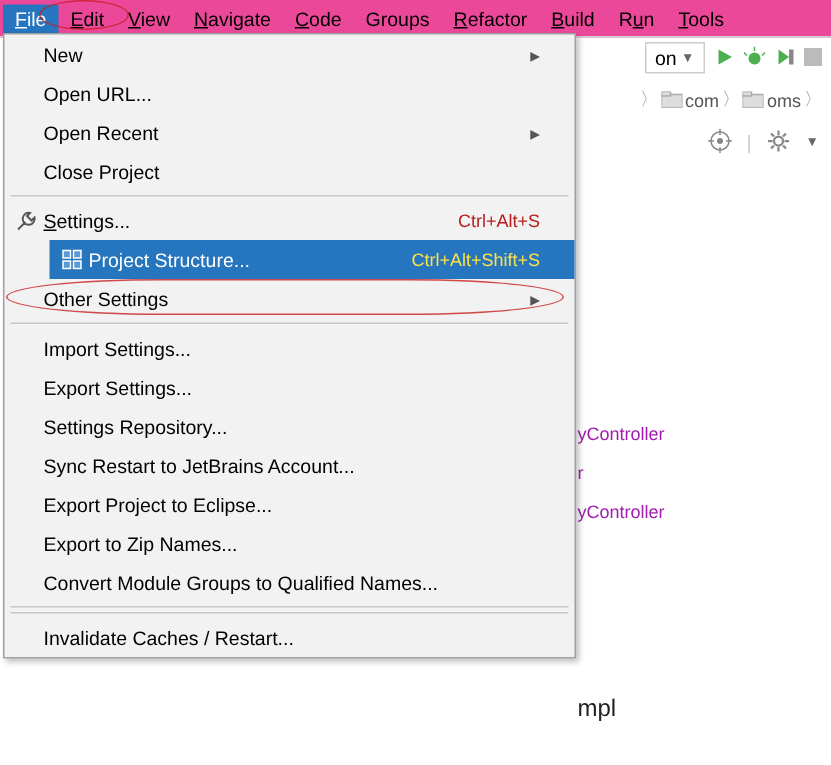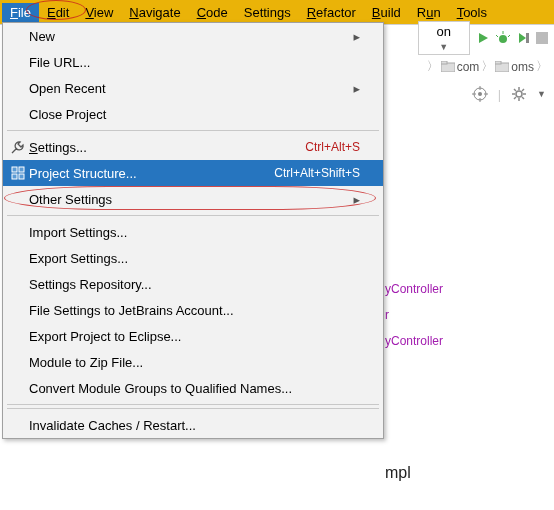--- a/index.html
+++ b/index.html
@@ -8,21 +8,21 @@
     font-size: 13px;
     background: #fff;
     width: 554px;
     height: 510px;
     overflow: hidden;
     position: relative;
   }
   .menubar {
     display: flex;
     height: 25px;
-    background: #eab308;
+    background: #ec4899;
     border-bottom: 1px solid #d0d0d0;
     align-items: center;
     padding-left: 2px;
   }
   .menubar-item {
     padding: 2px 8px;
     cursor: default;
     color: #000;
   }
   .menubar-item.active {
@@ -91,34 +91,35 @@
     display: flex;
     align-items: center;
     height: 26px;
     padding: 0 23px 0 4px;
     cursor: default;
     color: #000;
   }
   .menu-item.selected {
     background: #2675BF;
     color: #fff;
+    margin-left: 30px;
   }
   .menu-icon {
     width: 22px;
     display: flex;
     align-items: center;
     justify-content: center;
     color: #555;
     flex-shrink: 0;
   }
   .menu-item.selected .menu-icon svg { stroke: #fff; fill: #fff; }
   .menu-label { flex: 1; }
   .menu-label .mn { text-decoration: underline; }
   .menu-short { color: #b91c1c; font-size: 12px; }
-  .menu-item.selected .menu-short { color: #ffffff; }
+  .menu-item.selected .menu-short { color: #fde047; }
   .menu-sub { color: #555; }
   .sep { height: 1px; background: #c8c8c8; margin: 3px 4px; }
   svg { display: block; }
   .ellipse-top {
     position: absolute;
     top: 0px; left: 26px;
     width: 60px; height: 20px;
     border: 1px solid rgba(200,30,30,0.8);
     border-radius: 50%;
     pointer-events: none;
@@ -135,29 +136,29 @@
 </style>
 </head>
 <body>
 
 <div class="menubar" id="menubar">
     <div class="menubar-item active"><span class="mn">F</span>ile</div>
     <div class="menubar-item"><span class="mn">E</span>dit</div>
     <div class="menubar-item"><span class="mn">V</span>iew</div>
     <div class="menubar-item"><span class="mn">N</span>avigate</div>
     <div class="menubar-item"><span class="mn">C</span>ode</div>
-    <div class="menubar-item">Settings</div>
+    <div class="menubar-item">Groups</div>
     <div class="menubar-item"><span class="mn">R</span>efactor</div>
     <div class="menubar-item"><span class="mn">B</span>uild</div>
     <div class="menubar-item">R<span class="mn">u</span>n</div>
     <div class="menubar-item"><span class="mn">T</span>ools</div>
   </div>
 
 <div class="toolbar-strip">
-  <div class="box" style="border:1px solid #ccc; padding:2px 18px; background:#fff;flex-direction:column;">
+  <div class="box" style="border:1px solid #ccc; padding:2px 6px; background:#fff;">
     <span>on</span>
     <span style="font-size:9px;color:#666">▼</span>
   </div>
   <span class="icon-play">
     <svg width="14" height="14" viewBox="0 0 14 14">
         <path d="M3 2 L12 7 L3 12 Z" fill="#4CAF50"></path>
       </svg>
   </span>
   <span class="icon-bug">
     <svg width="14" height="14" viewBox="0 0 14 14">
@@ -238,21 +239,21 @@
 <div class="bg-bottom">mpl</div>
 
 <div class="dropdown" id="dropdown">
     <div class="menu-item">
       <span class="menu-icon"></span>
       <span class="menu-label">New</span>
       <span class="menu-sub">▸</span>
     </div>
     <div class="menu-item">
       <span class="menu-icon"></span>
-      <span class="menu-label">File URL...</span>
+      <span class="menu-label">Open URL...</span>
     </div>
     <div class="menu-item">
       <span class="menu-icon"></span>
       <span class="menu-label">Open Recent</span>
       <span class="menu-sub">▸</span>
     </div>
     <div class="menu-item">
       <span class="menu-icon"></span>
       <span class="menu-label">Close Project</span>
     </div>
@@ -291,29 +292,29 @@
     <div class="menu-item">
       <span class="menu-icon"></span>
       <span class="menu-label">Export Settings...</span>
     </div>
     <div class="menu-item">
       <span class="menu-icon"></span>
       <span class="menu-label">Settings Repository...</span>
     </div>
     <div class="menu-item">
       <span class="menu-icon"></span>
-      <span class="menu-label">File Settings to JetBrains Account...</span>
+      <span class="menu-label">Sync Restart to JetBrains Account...</span>
     </div>
     <div class="menu-item">
       <span class="menu-icon"></span>
       <span class="menu-label">Export Project to Eclipse...</span>
     </div>
     <div class="menu-item">
       <span class="menu-icon"></span>
-      <span class="menu-label">Module to Zip File...</span>
+      <span class="menu-label">Export to Zip Names...</span>
     </div>
     <div class="menu-item">
       <span class="menu-icon"></span>
       <span class="menu-label">Convert Module Groups to Qualified Names...</span>
     </div>
     <div class="sep"></div>
     <div class="sep"></div>
     <div class="menu-item">
       <span class="menu-icon"></span>
       <span class="menu-label">Invalidate Caches / Restart...</span>

